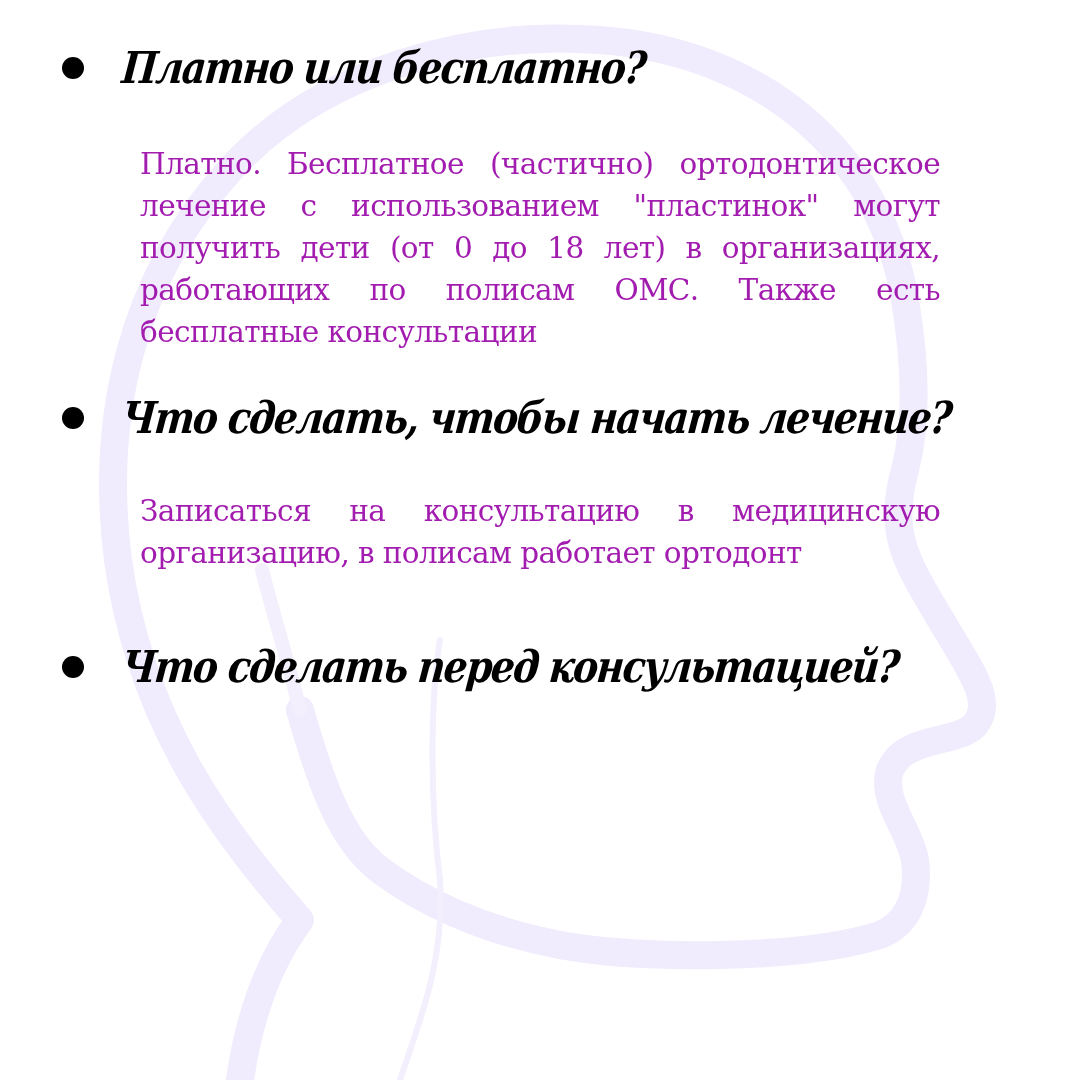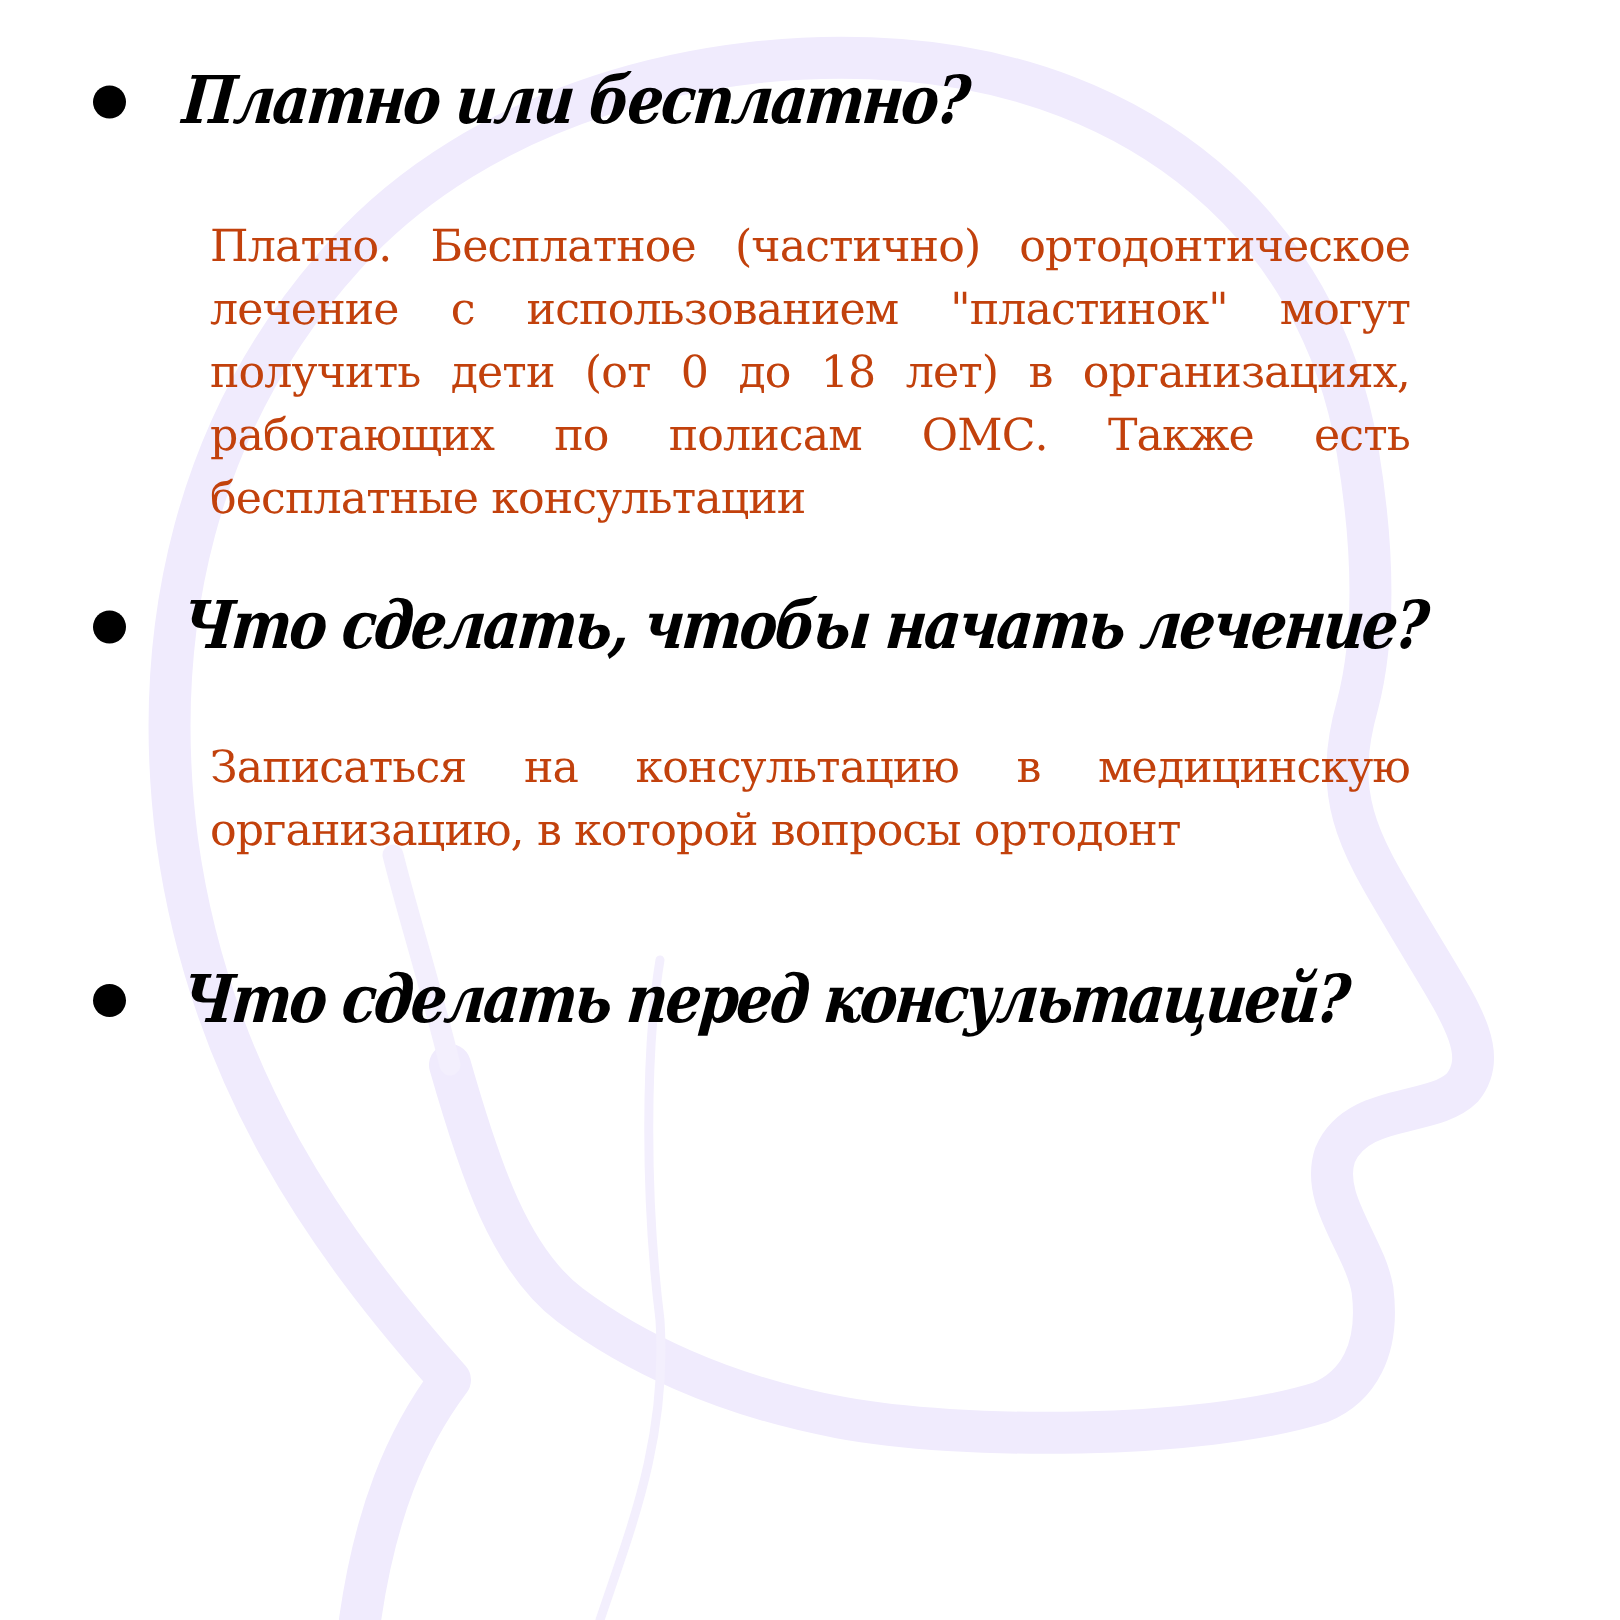--- a/index.html
+++ b/index.html
@@ -56,21 +56,21 @@
       white-space: nowrap;
       line-height: 1;
     }
     .answer {
       position: absolute;
       left: 140px;
       width: 800px;
       font-family: "DejaVu Serif", serif;
       font-size: 29.5px;
       line-height: 42px;
-      color: #c2410c;
+      color: #a21caf;
       text-align: justify;
       text-align-last: left;
       letter-spacing: -0.6px;
       word-spacing: 0px;
     }
     #h1 { top: 28px; }
     #a1 { top: 143px; }
     #h2 { top: 378px; }
     #a2 { top: 490px; }
     #h3 { top: 627px; }
@@ -104,20 +104,20 @@
   <div class="q-heading" id="h1">
     <span class="bullet"></span>
     <span class="heading-text">Платно или бесплатно?</span>
   </div>
   <div class="answer" id="a1">Платно. Бесплатное (частично) ортодонтическое лечение с использованием "пластинок" могут получить дети (от 0 до 18 лет) в организациях, работающих по полисам ОМС. Также есть бесплатные консультации</div>
 
   <div class="q-heading" id="h2">
     <span class="bullet"></span>
     <span class="heading-text">Что сделать, чтобы начать лечение?</span>
   </div>
-  <div class="answer" id="a2">Записаться на консультацию в медицинскую организацию, в которой вопросы ортодонт</div>
+  <div class="answer" id="a2">Записаться на консультацию в медицинскую организацию, в полисам работает ортодонт</div>
 
   <div class="q-heading" id="h3">
     <span class="bullet"></span>
     <span class="heading-text">Что сделать перед консультацией?</span>
   </div>
 
 </div>
 
 </body></html>

